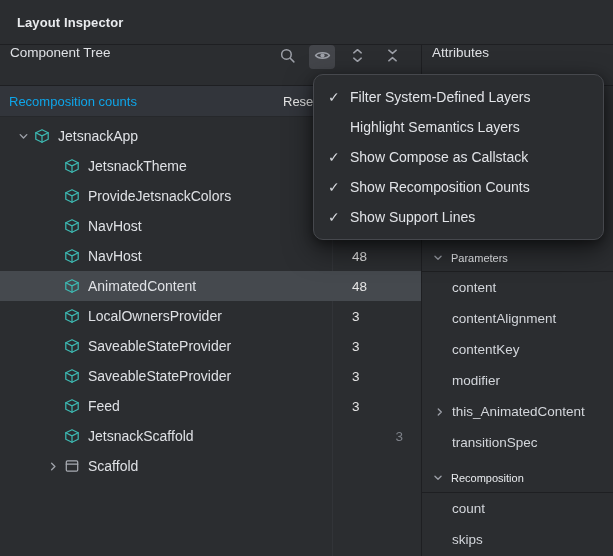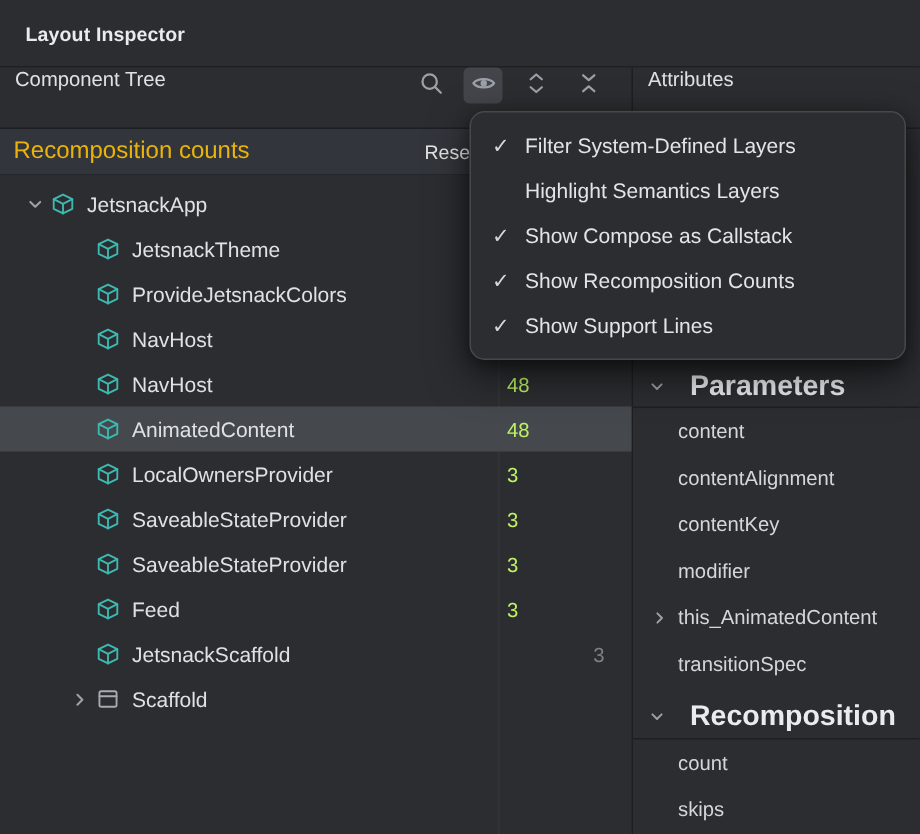--- a/index.html
+++ b/index.html
@@ -21,48 +21,48 @@
   .phead{height:40px;display:flex;align-items:flex-start;border-bottom:1px solid #1e1f22;padding:0 10px}
   .ptitle{font-size:13.5px;color:#dfe1e5;white-space:nowrap}
   .tool-group{margin-left:auto;display:flex;align-items:center;gap:9px;padding-right:6px}
   .tbtn{width:26px;height:24px;display:flex;align-items:center;justify-content:center;border-radius:4px;cursor:pointer}
   .tbtn.active{background:#43454a}
   .tbtn svg{width:17px;height:17px;stroke:#9da0a8;fill:none;stroke-width:1.4;stroke-linecap:round;stroke-linejoin:round}
   .tbtn svg .fillpart{fill:#9da0a8;stroke:none}
 
   .recomp{height:30px;background:#32353b;border-bottom:1px solid #26282b;
     display:flex;align-items:center;padding:0 9px;position:relative}
-  .rlabel{font-size:16px;color:#eab308;white-space:nowrap}
+  .rlabel{font-size:13px;color:#0ea5e9;white-space:nowrap}
   .reset{position:absolute;left:283px;top:0;height:30px;display:flex;align-items:center;
     color:#e5e5e5;font-size:13px;cursor:pointer;white-space:nowrap}
 
   .tree{flex:1;position:relative;padding-top:4px;background:#2b2d30}
   .colline{position:absolute;left:332px;top:0;bottom:0;width:1px;background:#323438}
   .trow{height:30px;display:flex;align-items:center;position:relative;font-size:14px;cursor:default}
   .trow.sel{background:#45494e}
   .chev{width:18px;height:18px;display:flex;align-items:center;justify-content:center;flex:none}
   .chev svg{width:15px;height:15px;stroke:#9da0a8;fill:none;stroke-width:1.5;stroke-linecap:round;stroke-linejoin:round}
   .nicon{width:19px;height:19px;display:flex;align-items:center;justify-content:center;margin-right:7px;flex:none}
   .nicon svg{width:16px;height:16px;fill:none;stroke:#3db9b2;stroke-width:1.25;stroke-linejoin:round;stroke-linecap:round}
   .nicon.gray svg{stroke:#a8abb2}
   .d0{padding-left:14px}
   .d1{padding-left:44px}
   .tlabel{color:#dfe1e5;white-space:nowrap}
-  .count{position:absolute;left:338px;color:#bef264;font-size:13.5px}
+  .count{position:absolute;left:352px;color:#e5e5e5;font-size:13.5px}
   .count.muted{left:auto;right:18px;color:#7d8188}
 
   
   .right{flex:1;display:flex;flex-direction:column;background:#2b2d30}
   .attr-body{flex:1;padding-top:159px}
   .sec-head{height:26px;display:flex;align-items:center;padding-left:8px;
     border-bottom:1px solid #1e1f22;cursor:pointer}
   .sec-head.second{height:28px;margin-top:6px}
   .schev{width:16px;height:16px;display:flex;align-items:center;justify-content:center}
   .schev svg{width:14px;height:14px;stroke:#9da0a8;fill:none;stroke-width:1.5;stroke-linecap:round;stroke-linejoin:round}
-  .stitle{font-weight:700;font-size:19px;color:#e9ebee;margin-left:14px;white-space:nowrap}
+  .stitle{font-weight:400;font-size:11px;color:#e9ebee;margin-left:5px;white-space:nowrap}
   .attr-item{height:31px;display:flex;align-items:center;padding-left:30px;
     font-size:13.5px;color:#d3d6db;white-space:nowrap;cursor:default}
   .attr-item.has-chev{padding-left:10px}
   .attr-item .ichev{width:16px;height:16px;display:flex;align-items:center;justify-content:center;margin-right:4px}
   .attr-item .ichev svg{width:14px;height:14px;stroke:#9da0a8;fill:none;stroke-width:1.5;stroke-linecap:round;stroke-linejoin:round}
 
   
   .popup{position:absolute;left:313px;top:74px;width:289px;z-index:50;
     background:#2b2d30;border:1px solid #46484d;border-radius:10px;
     box-shadow:0 10px 28px rgba(0,0,0,.55),0 3px 10px rgba(0,0,0,.35);

